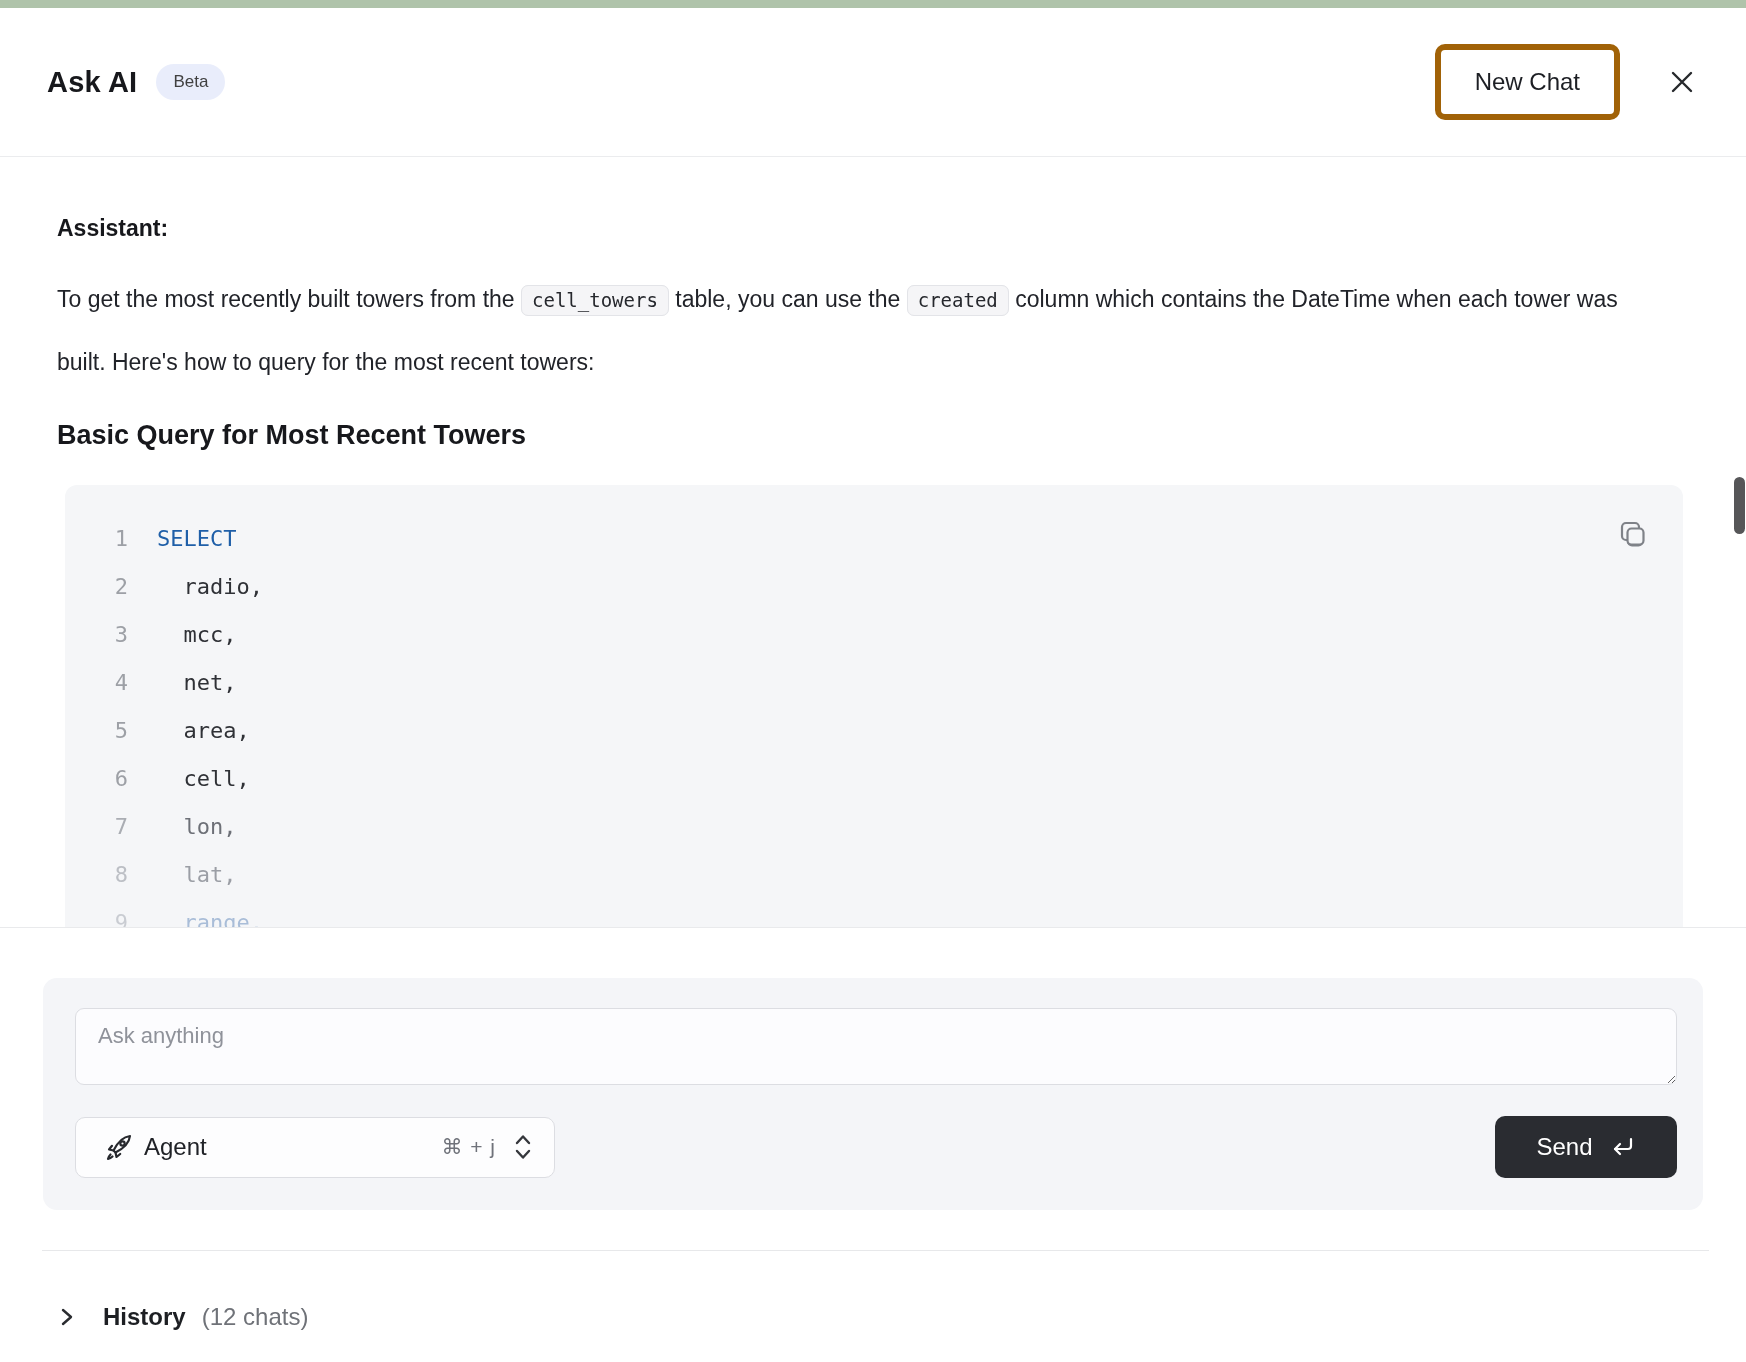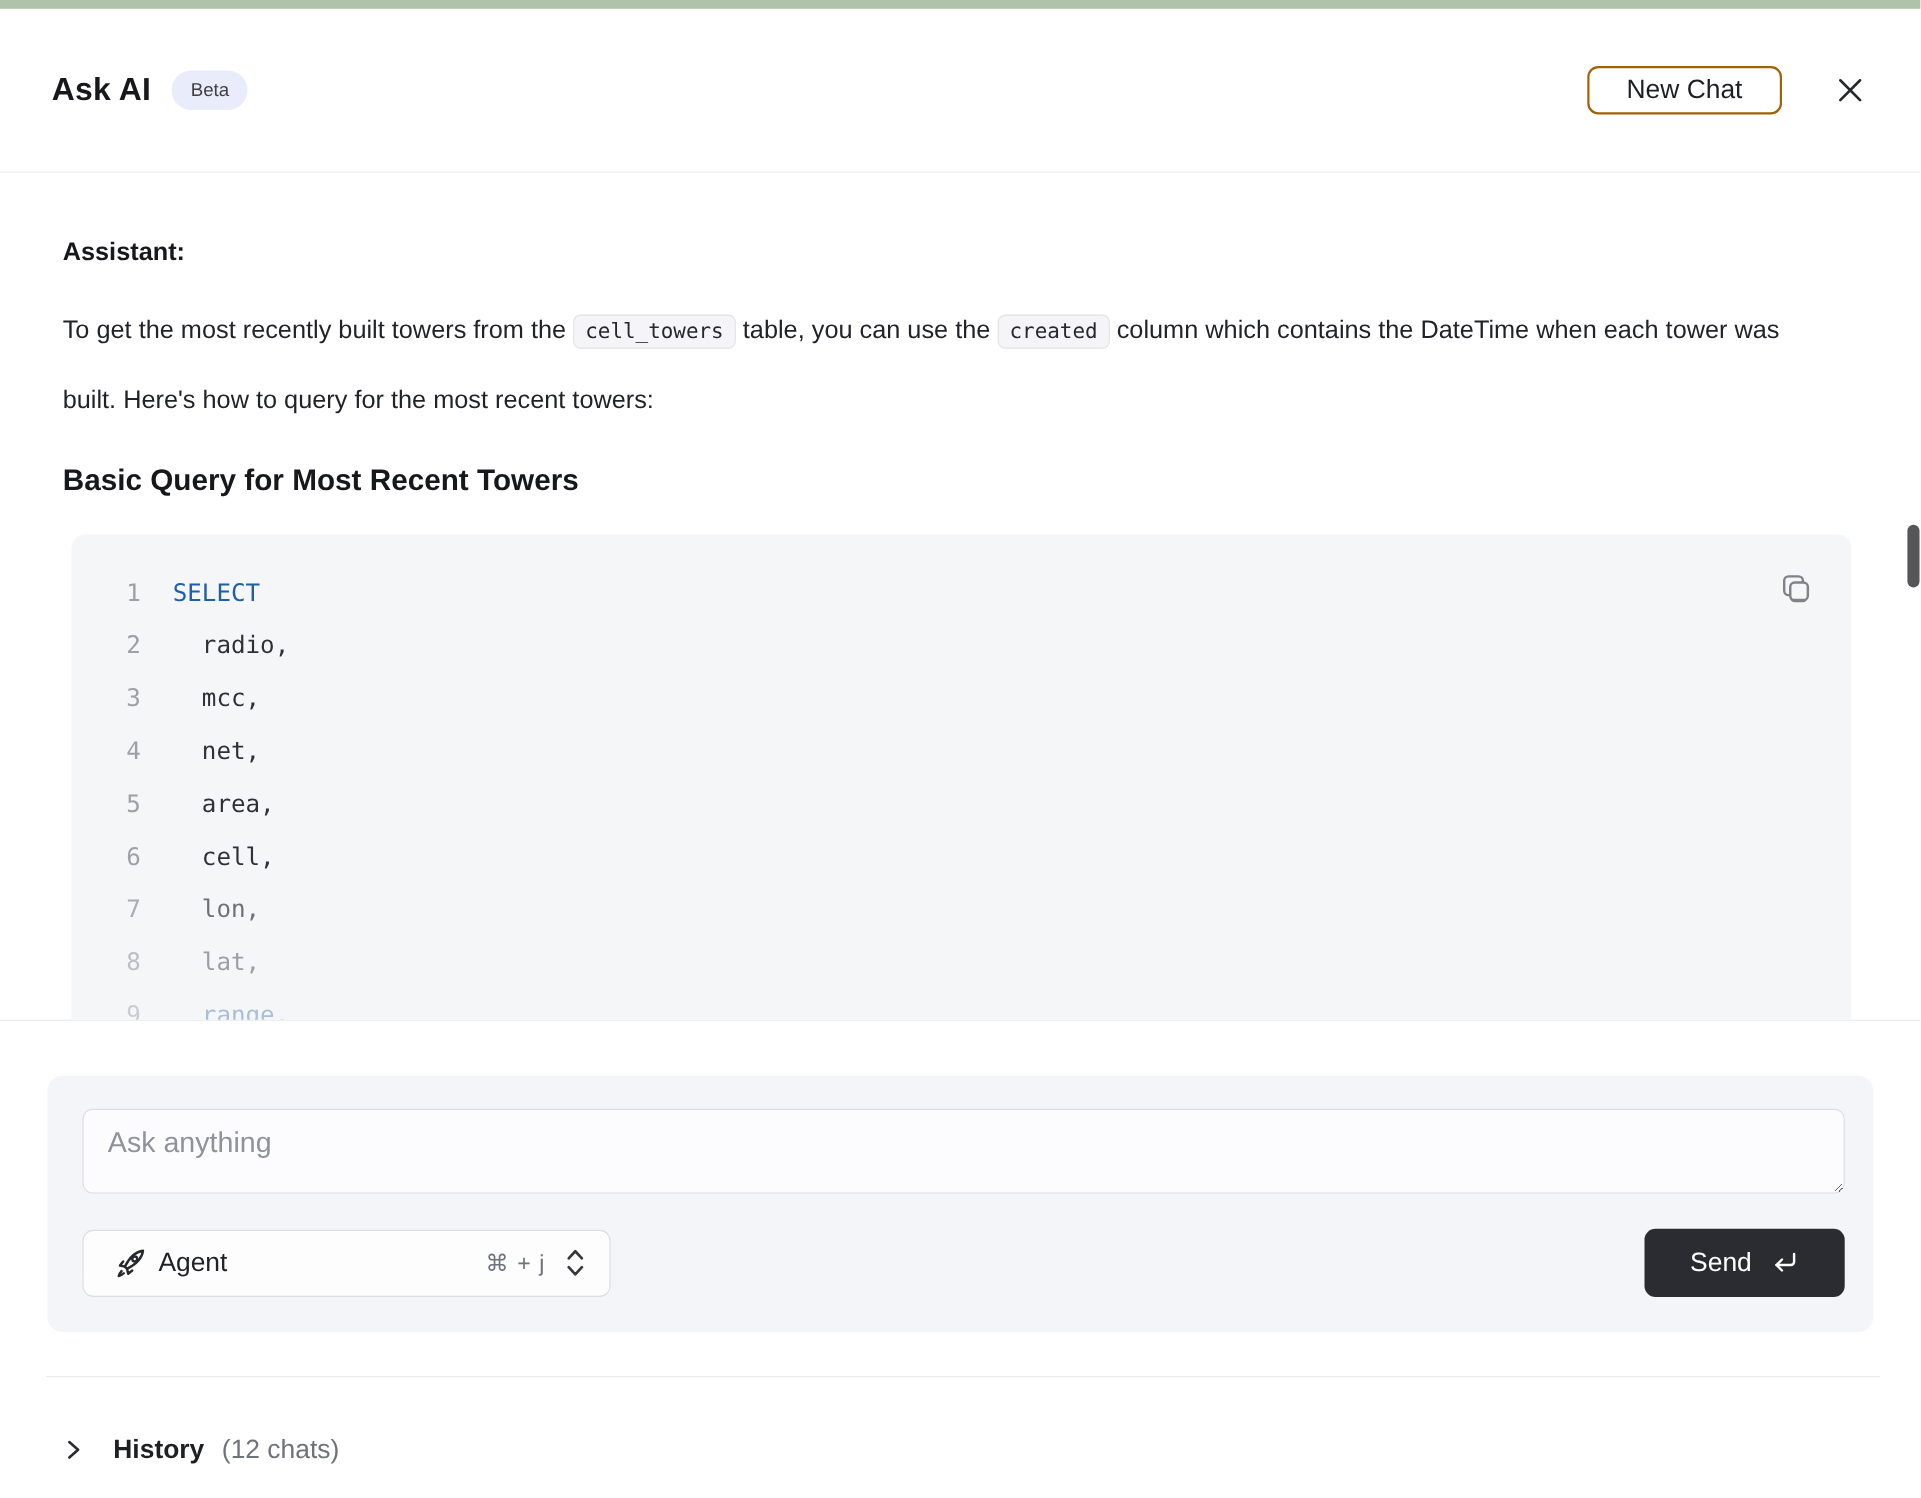--- a/index.html
+++ b/index.html
@@ -28,24 +28,24 @@
     margin-left: 19px;
     background: #e9edfb;
     color: #404040;
     font-size: 17px;
     font-weight: 500;
     padding: 8px 17px;
     border-radius: 999px;
   }
   .header-spacer { flex: 1; }
   .new-chat-btn {
-    height: 44px;
+    height: 76px;
     padding: 0 34px;
     background: #ffffff;
-    border: 2px solid #a16207;
+    border: 6px solid #a16207;
     border-radius: 10px;
     font-family: "Liberation Sans", sans-serif;
     font-size: 24px;
     color: #1d1f24;
     cursor: pointer;
   }
   .close-btn {
     margin-left: 40px;
     width: 44px; height: 44px;
     background: transparent; border: none; cursor: pointer;
@@ -128,21 +128,21 @@
     border-radius: 14px;
     padding: 30px 26px 32px 32px;
   }
   .prompt-input {
     width: 100%;
     height: 77px;
     border: 1px solid #dcdde2;
     border-radius: 9px;
     background: #fcfcfe;
     font-family: "Liberation Sans", sans-serif;
-    font-size: 26px;
+    font-size: 22px;
     color: #a16207;
     padding: 14px 22px;
     resize: both;
     outline: none;
   }
   .prompt-input::placeholder { color: #8f929a; }
   .composer-controls {
     margin-top: 27px;
     display: flex;
     align-items: center;

